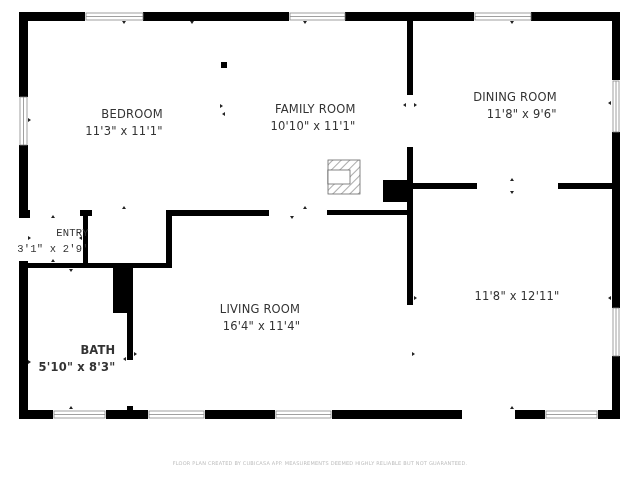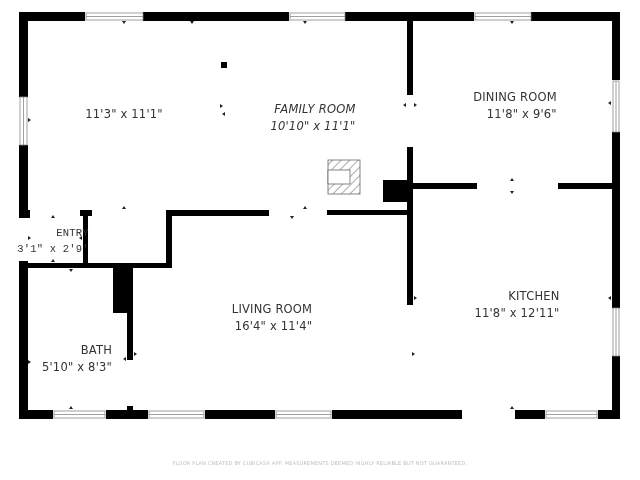--- a/index.html
+++ b/index.html
@@ -125,46 +125,46 @@
     <polygon points="134,352 134,356 137,354"></polygon>
     <polygon points="28,360 28,364 31,362"></polygon>
     <polygon points="69,409 73,409 71,406"></polygon>
     <polygon points="510,409 514,409 512,406"></polygon>
     <polygon points="28,236 28,240 31,238"></polygon>
     <polygon points="82,236 82,240 79,238"></polygon>
   </g>
 </svg>
 
 <div class="label" style="left:124px; top:106px;">
+  <span class="name">BEDROOM</span>
   <span class="dims">11'3" x 11'1"</span>
 </div>
 
-<div class="label" style="left:313px; top:101px;font-style:italic;">
+<div class="label" style="left:313px; top:101px;">
   <span class="name">FAMILY ROOM</span>
   <span class="dims">10'10" x 11'1"</span>
 </div>
 
 <div class="label" style="left:515px; top:89px;">
   <span class="name">DINING ROOM</span>
   <span class="dims">11'8" x 9'6"</span>
 </div>
 
 <div class="label" style="left:53px; top:225px; font-size:10.5px; line-height:16px;font-family:Liberation Mono, monospace;">
   <span class="name">ENTRY</span>
   <span class="dims">3'1" x 2'9'</span>
 </div>
 
-<div class="label" style="left:272px; top:301px;">
+<div class="label" style="left:260px; top:301px;">
   <span class="name">LIVING ROOM</span>
   <span class="dims">16'4" x 11'4"</span>
 </div>
 
 <div class="label" style="left:517px; top:288px;">
-  <span class="name">KITCHEN</span>
   <span class="dims">11'8" x 12'11"</span>
 </div>
 
-<div class="label" style="left:77px; top:342px;">
+<div class="label" style="left:77px; top:342px;font-weight:bold;">
   <span class="name">BATH</span>
   <span class="dims">5'10" x 8'3"</span>
 </div>
 
 <div class="footer">FLOOR PLAN CREATED BY CUBICASA APP. MEASUREMENTS DEEMED HIGHLY RELIABLE BUT NOT GUARANTEED.</div>
 
 </body></html>

